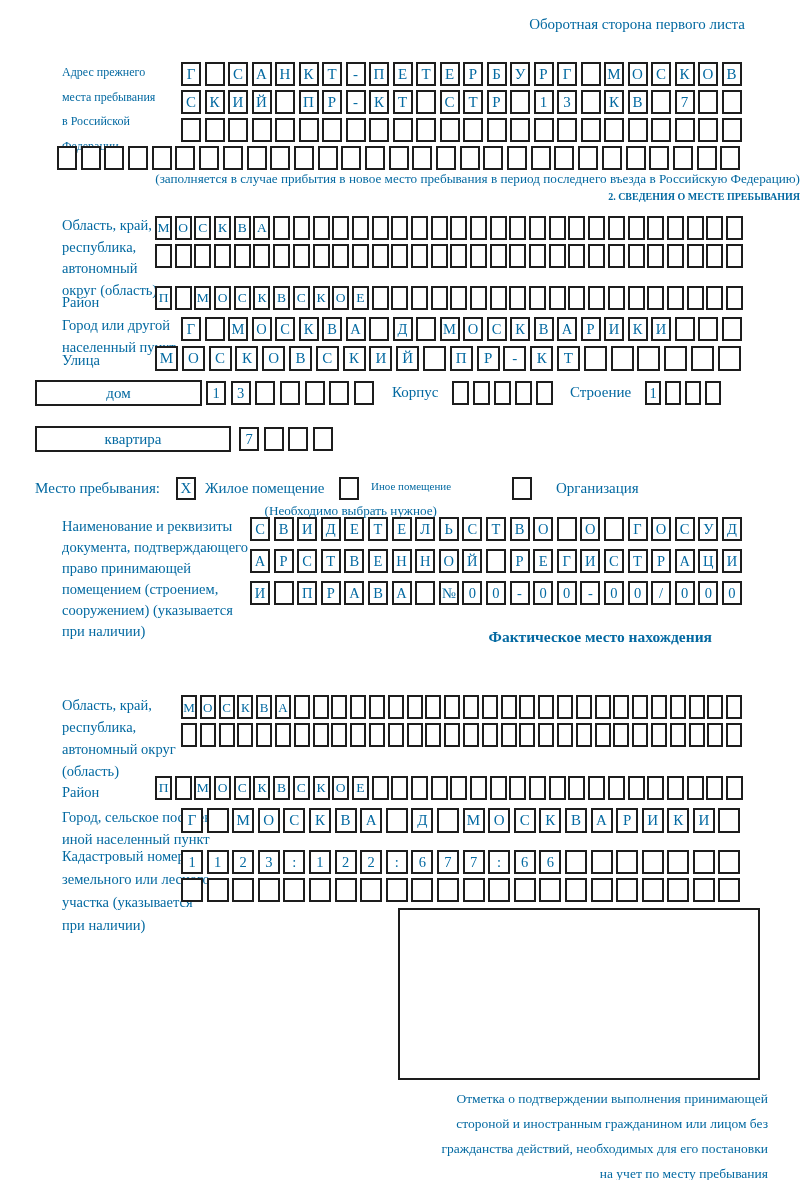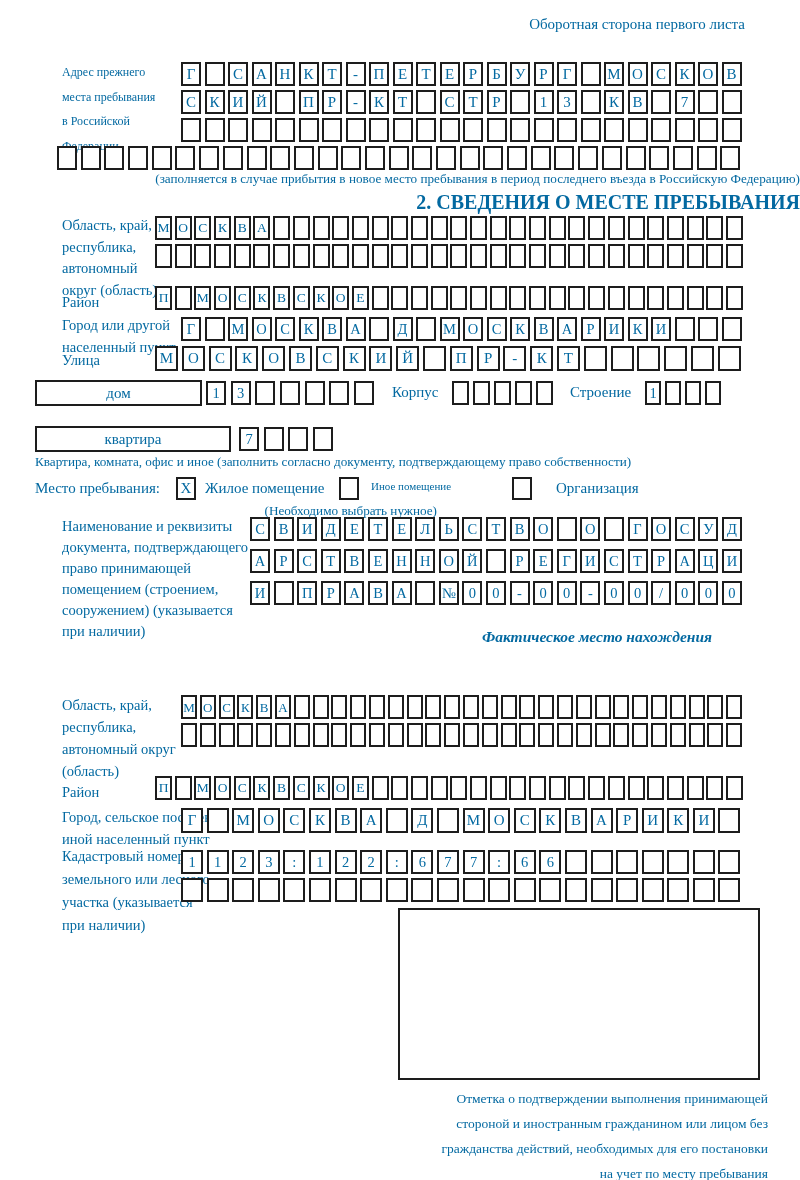--- a/index.html
+++ b/index.html
@@ -145,21 +145,21 @@
       <span class="box"></span>
       <span class="box"></span>
       <span class="box"></span>
       <span class="box"></span>
       <span class="box"></span>
       <span class="box"></span>
       <span class="box"></span>
     </div>
   <div class="abs note center" style="left:0;top:171px;width:800px;">(заполняется в случае прибытия в новое место пребывания в период последнего въезда в Российскую Федерацию)</div>
 
-  <div class="abs center bold" style="left:0;top:191px;width:800px;font-size:20px;">2. СВЕДЕНИЯ О МЕСТЕ ПРЕБЫВАНИЯ</div>
+  <div class="abs center bold" style="left:0;top:191px;width:800px;font-size:10px;">2. СВЕДЕНИЯ О МЕСТЕ ПРЕБЫВАНИЯ</div>
 
   <div class="abs multiline lbl" style="left:62px;top:215px;">Область, край,
 республика,
 автономный
 округ (область)</div>
   <div class="abs strip" style="left:155px;top:216px;--bw:17px;--gap:2.7px;--bh:24px;--fs:13.5px;">
       <span class="box">М</span>
       <span class="box">О</span>
       <span class="box">С</span>
       <span class="box">К</span>
@@ -338,21 +338,20 @@
       <span class="box"></span>
     </div>
 
   <div class="widebox" style="left:35px;top:426px;width:196px;height:26px;">квартира</div>
   <div class="abs strip" style="left:239px;top:427px;--bw:20px;--gap:4.7px;--bh:24px;--fs:14.5px;">
       <span class="box">7</span>
       <span class="box"></span>
       <span class="box"></span>
       <span class="box"></span>
     </div>
-  <div class="abs note" style="left:35px;top:454px;">Квартира, комната, офис и иное (заполнить согласно документу, подтверждающему право собственности)</div>
 
   <div class="abs" style="left:35px;top:480px;font-size:15px;">Место пребывания:</div>
   <span class="cbox" style="left:176px;top:477px;">X</span>
   <div class="abs" style="left:205px;top:480px;font-size:15px;">Жилое помещение</div>
   <span class="cbox" style="left:339px;top:477px;"></span>
   <div class="abs" style="left:371px;top:480px;font-size:11px;">Иное помещение</div>
   <span class="cbox" style="left:512px;top:477px;"></span>
   <div class="abs" style="left:556px;top:480px;font-size:15px;">Организация</div>
   <div class="abs note center" style="left:237px;top:503px;width:200px;">(Необходимо выбрать нужное)</div>
 
@@ -425,21 +424,21 @@
       <span class="box">0</span>
       <span class="box">-</span>
       <span class="box">0</span>
       <span class="box">0</span>
       <span class="box">/</span>
       <span class="box">0</span>
       <span class="box">0</span>
       <span class="box">0</span>
     </div>
 
-  <div class="abs center bold" style="left:0;top:628px;width:712px;font-size:15.5px;font-style:italic;">Фактическое место нахождения</div>
+  <div class="abs center bold" style="left:0;top:628px;width:712px;font-size:15.5px;">Фактическое место нахождения</div>
 
   <div class="abs multiline lbl" style="left:62px;top:694px;line-height:22px;">Область, край,
 республика,
 автономный округ
 (область)</div>
   <div class="abs strip" style="left:181px;top:695px;--bw:16px;--gap:2.8px;--bh:24px;--fs:13px;">
       <span class="box">М</span>
       <span class="box">О</span>
       <span class="box">С</span>
       <span class="box">К</span>

